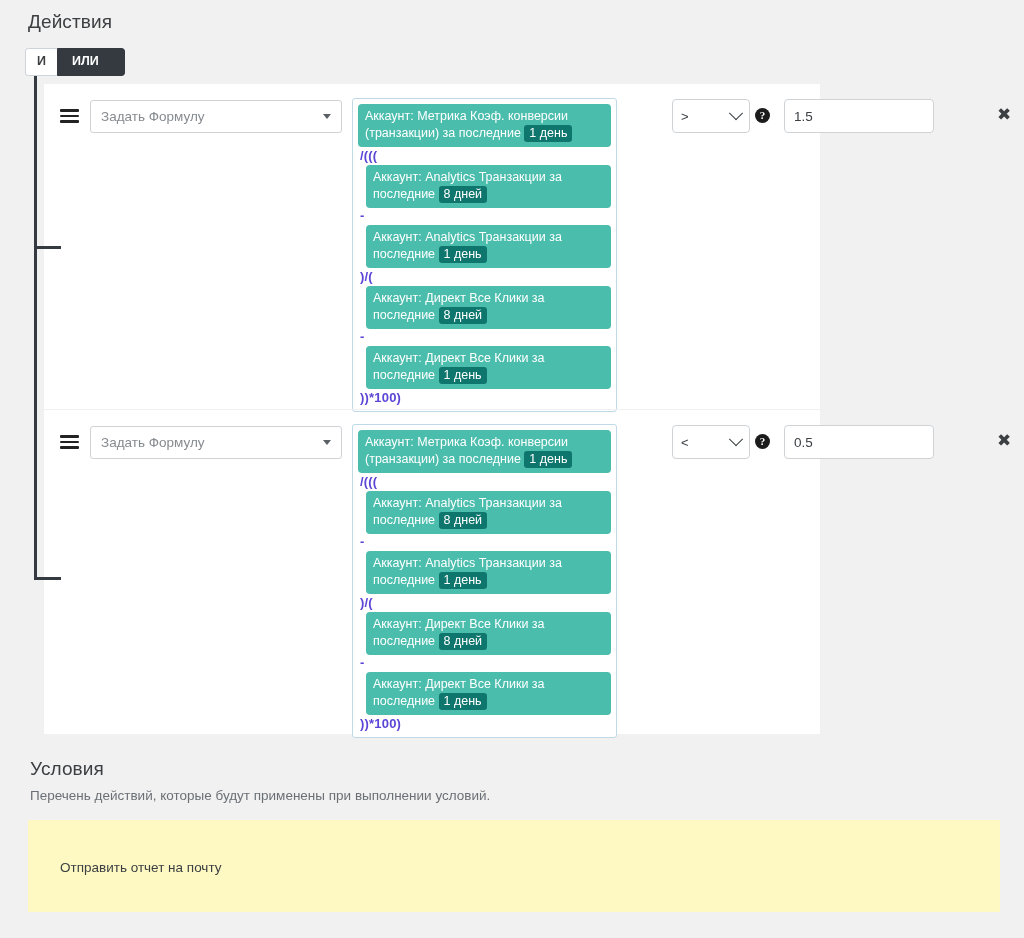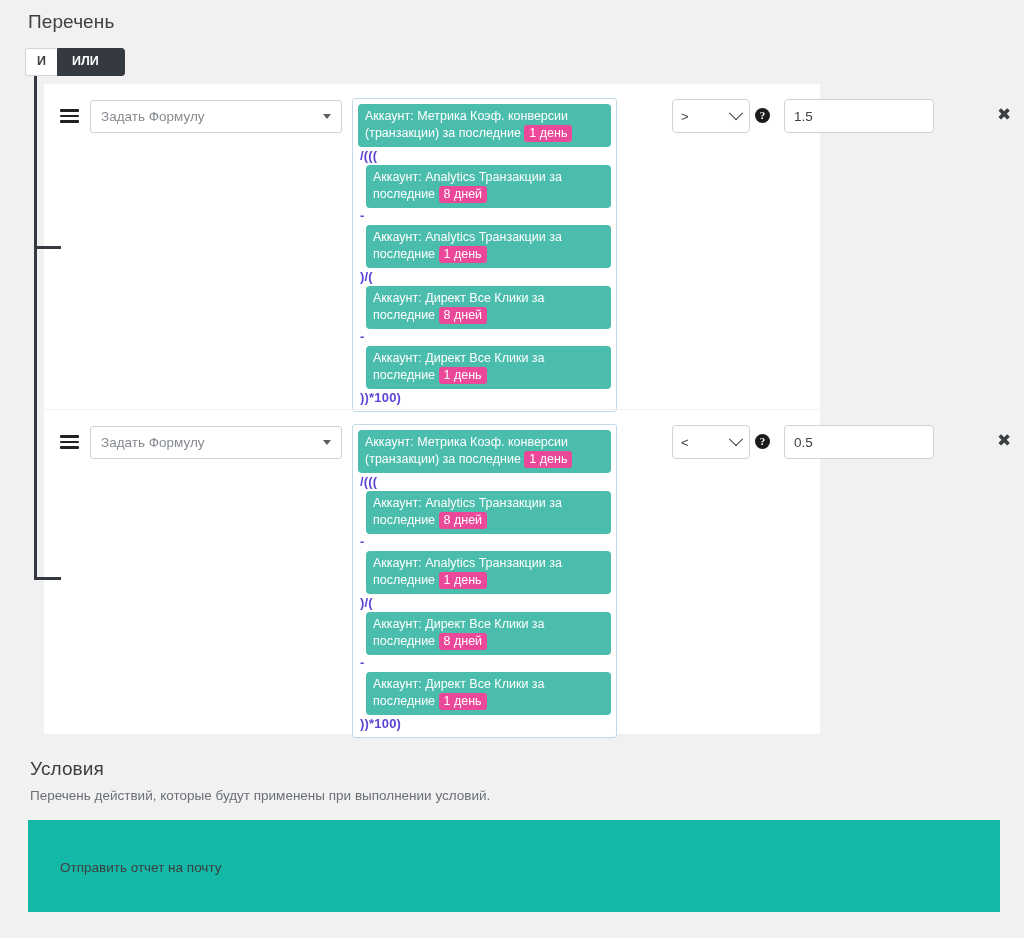--- a/index.html
+++ b/index.html
@@ -203,21 +203,21 @@
     line-height: 17px;
     padding: 4px 7px 5px 7px;
     margin: 1px 0 1px 0;
     display: block;
     cursor: pointer;
   }
   .token.indent {
     margin-left: 8px;
   }
   .badge {
-    background: #ec4899;
+    background: #0f766e;
     color: #ffffff;
     border-radius: 3px;
     padding: 1px 5px 2px 5px;
     font-size: 12.5px;
     white-space: nowrap;
     margin-top: 48px;
   }
   .op {
     display: block;
     color: #5b45d6;
@@ -310,35 +310,35 @@
     user-select: none;
   }
 
   
   #actions-panel {
     position: absolute;
     left: 28px;
     top: 820px;
     width: 972px;
     height: 92px;
-    background: #14b8a6;
+    background: #fef9c3;
   }
   #action-item-0 {
     position: absolute;
     left: 32px;
     top: 40px;
     font-size: 13.5px;
     color: #3c4043;
     cursor: pointer;
   }
 </style>
 </head>
 <body>
 
-<div id="conditions-title" class="section-title">Перечень</div>
+<div id="conditions-title" class="section-title">Действия</div>
 
 <div id="logic-toggle">
   <div class="logic-btn off">И</div>
   <div class="logic-btn on">ИЛИ</div>
 </div>
 
 <div id="group-bracket">
   <div class="stem"></div>
   <div class="tick"></div>
   <div class="foot"></div>

